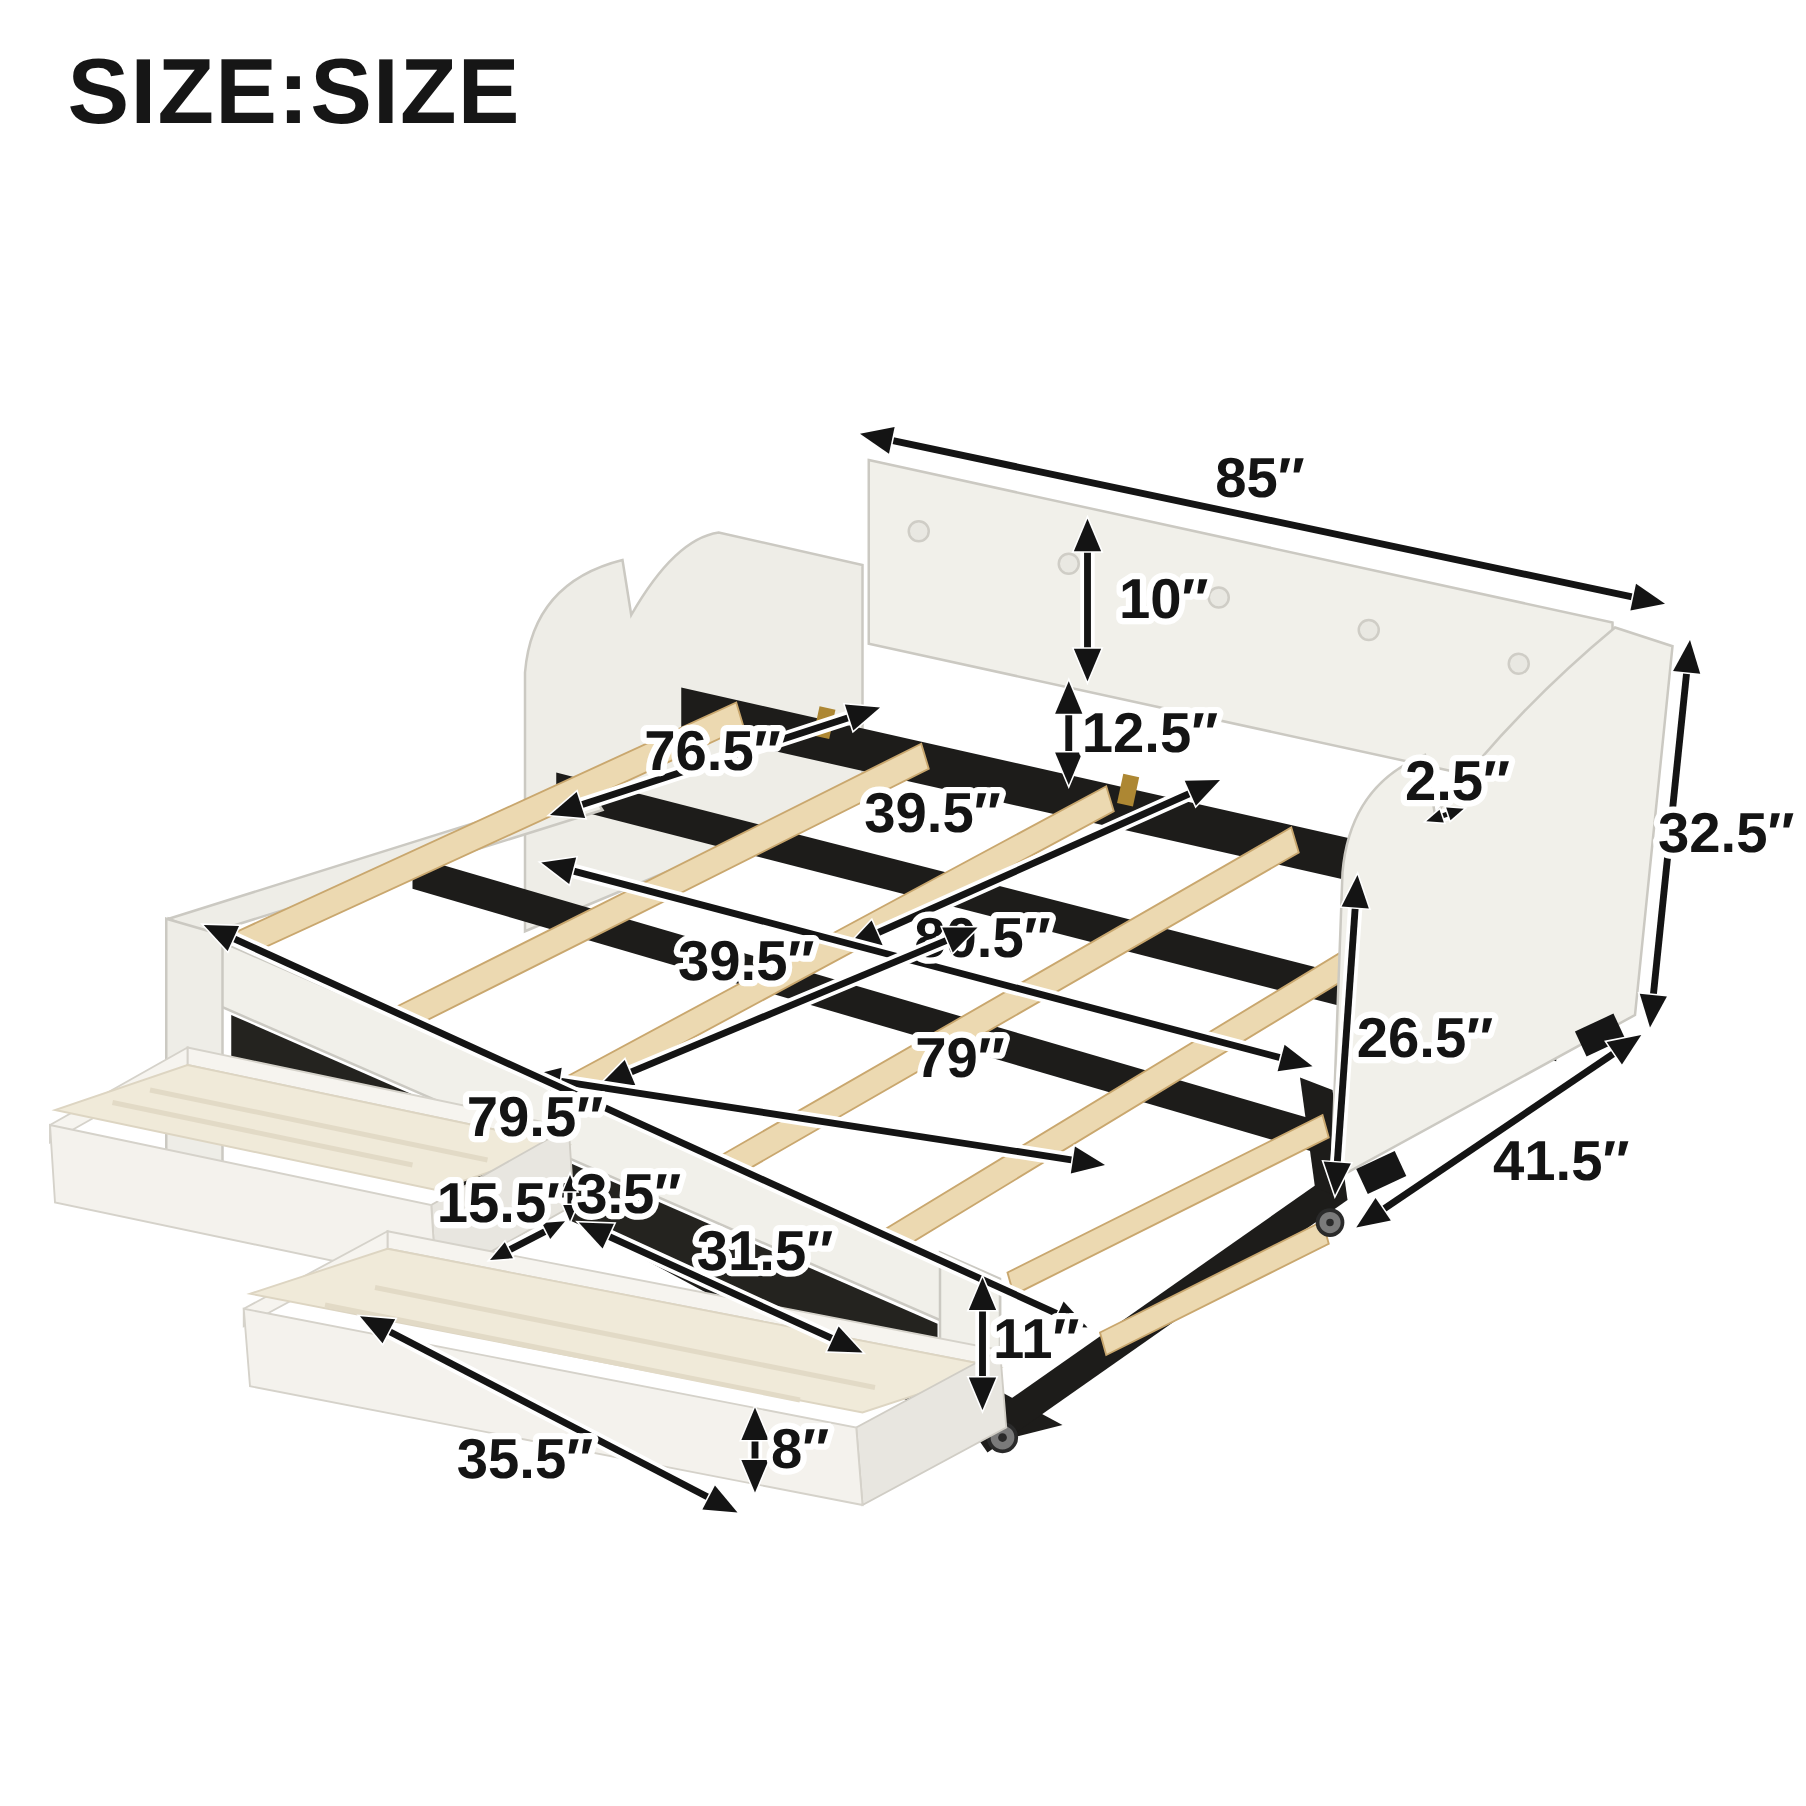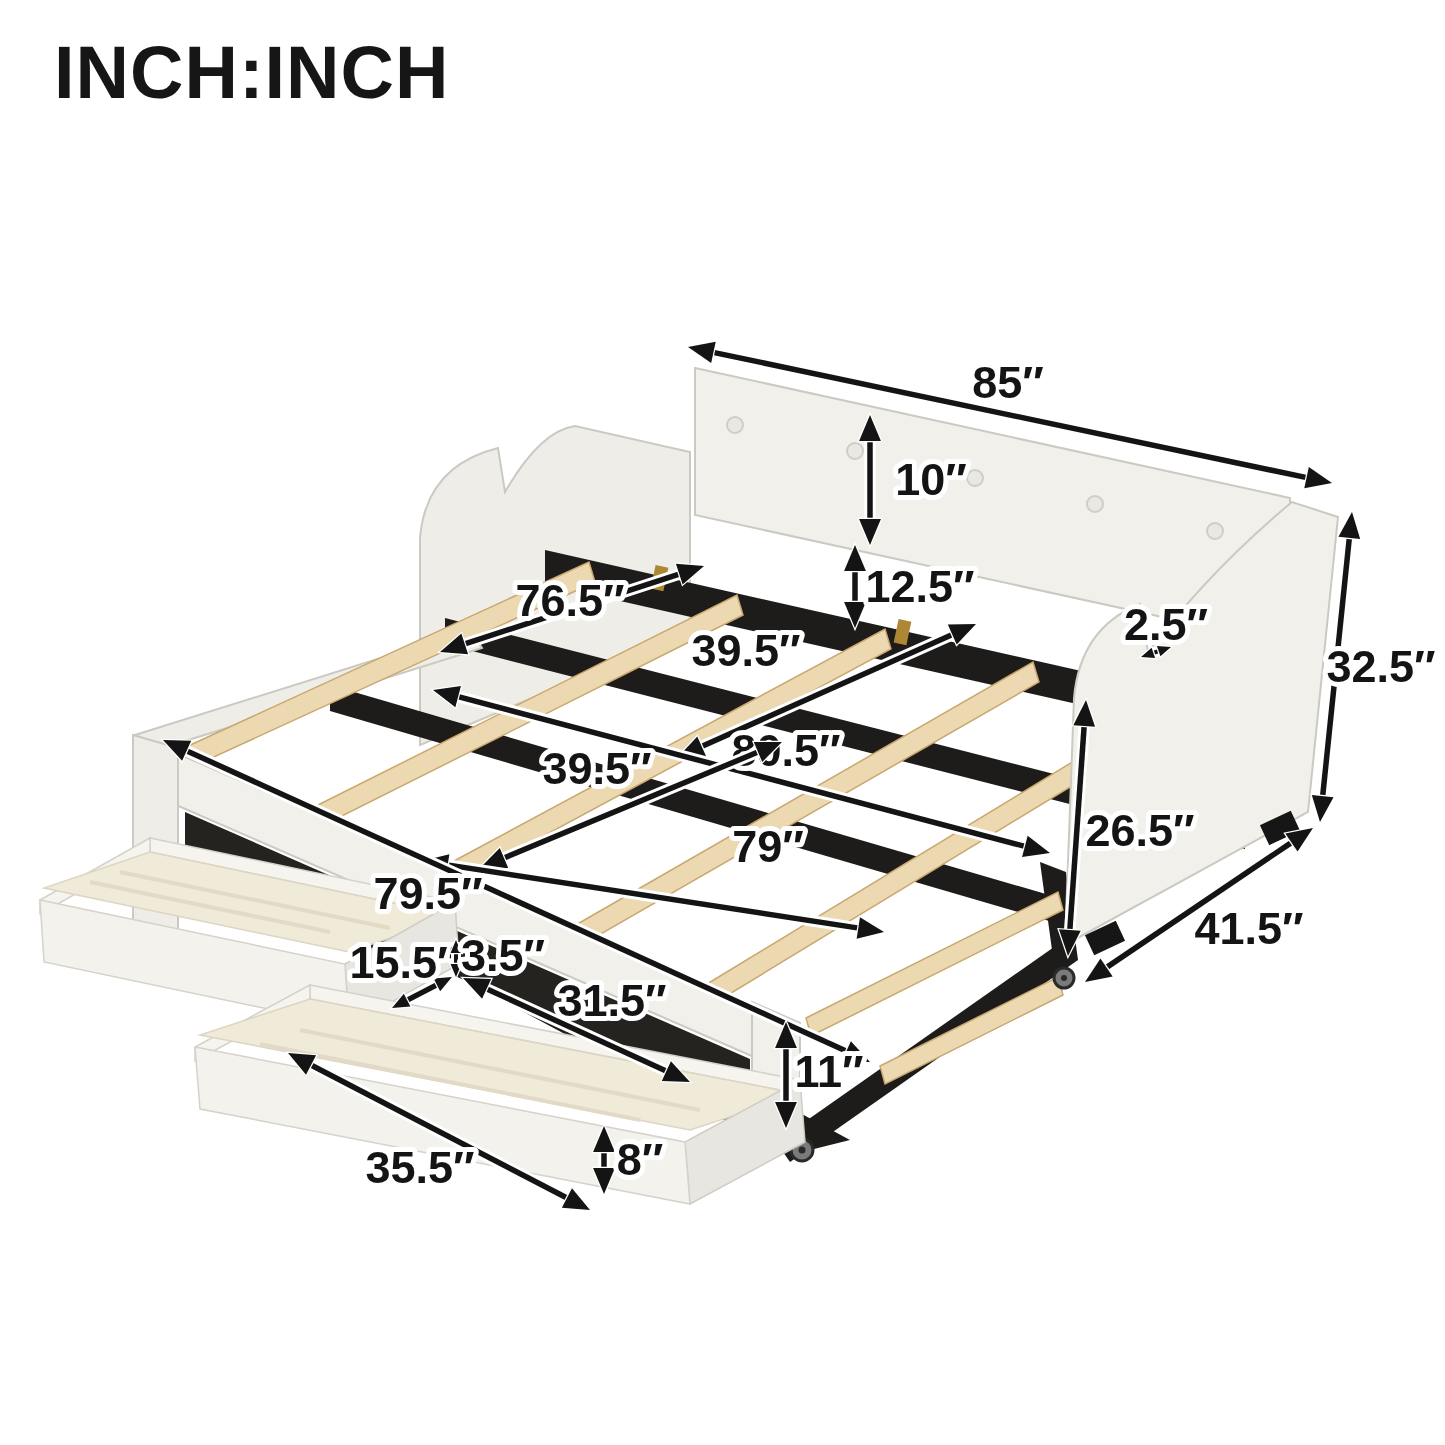--- a/index.html
+++ b/index.html
@@ -17,21 +17,21 @@
   .rim{fill:#f6f4ef;stroke:#d5d2ca;stroke-width:1.5;}
   .dwood{fill:#f0ead9;stroke:#ddd5c2;stroke-width:1.5;}
   .dface{fill:#f4f2ed;stroke:#d5d2ca;stroke-width:1.5;}
   .dside{fill:#e8e6e0;stroke:#d0cdc5;stroke-width:1.5;}
   .shadow{fill:#24231f;}
 </style>
 </head>
 <body>
 
 <div id="stage">
-  <h1 class="title">INCH:INCH</h1>
+  <h1 class="title">SIZE:SIZE</h1>
 
   <svg id="scene" width="1445" height="1445" viewBox="0 0 1445 1445">
 
     <g>
 
       <polygon class="upl" points="695,368 1290,498 1290,645 695,515"></polygon>
       <g>
         <circle cx="735" cy="425" r="8" fill="#e9e8e2" stroke="#cfcdc6" stroke-width="2"></circle>
         <circle cx="855" cy="451" r="8" fill="#e9e8e2" stroke="#cfcdc6" stroke-width="2"></circle>
         <circle cx="975" cy="478" r="8" fill="#e9e8e2" stroke="#cfcdc6" stroke-width="2"></circle>

